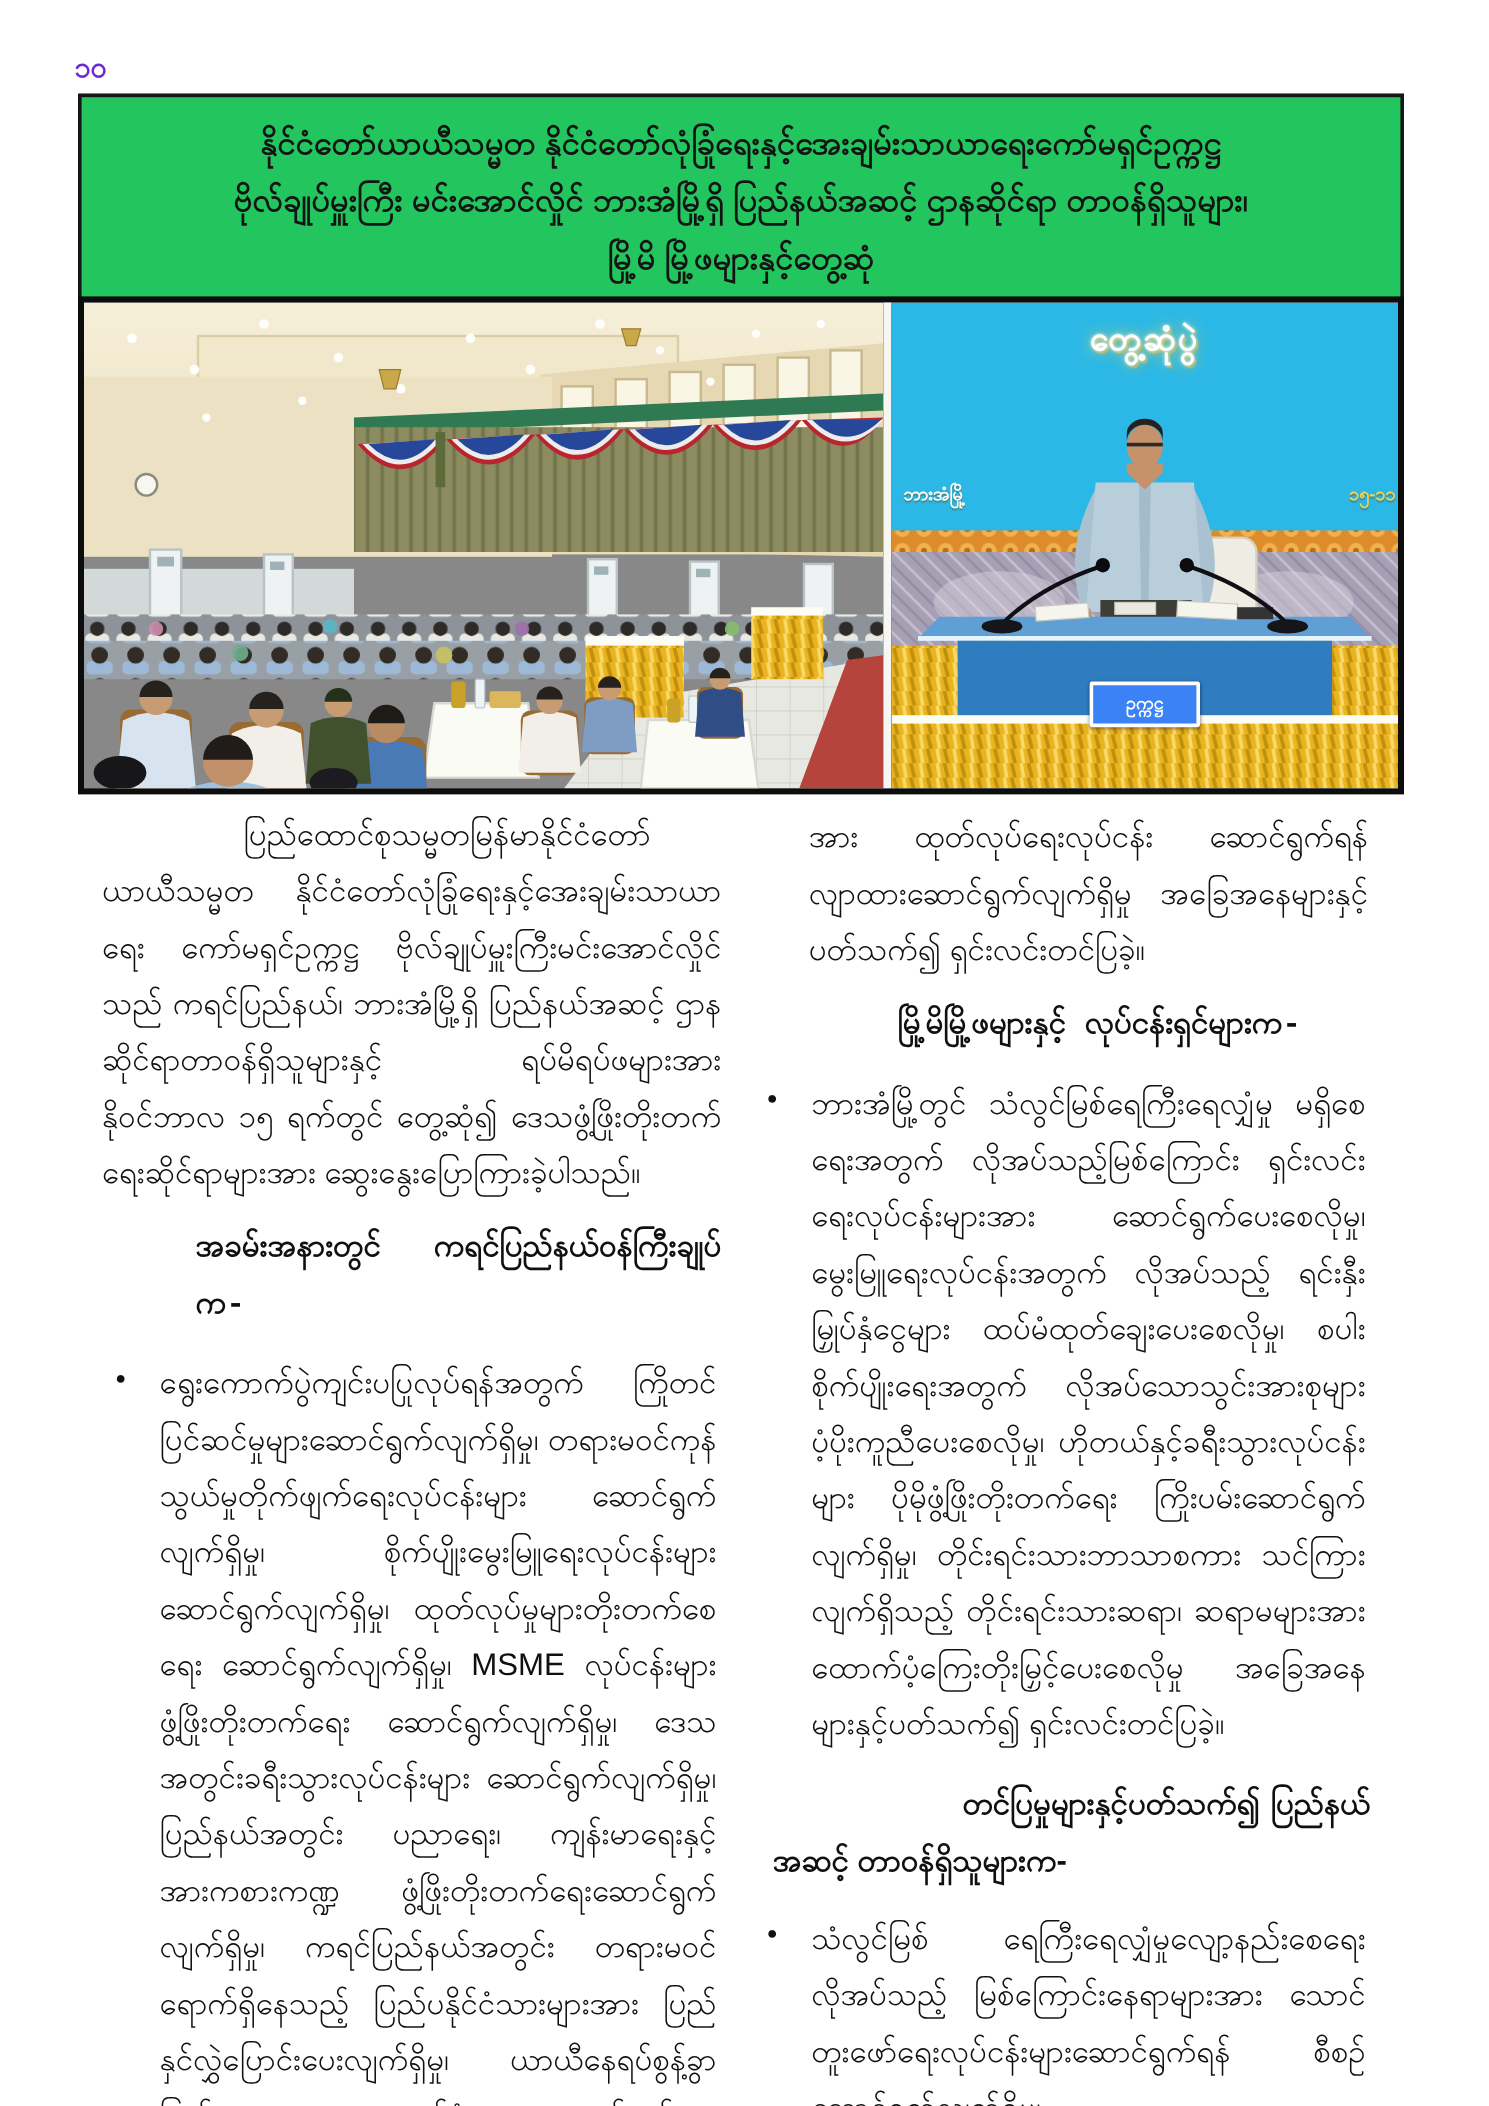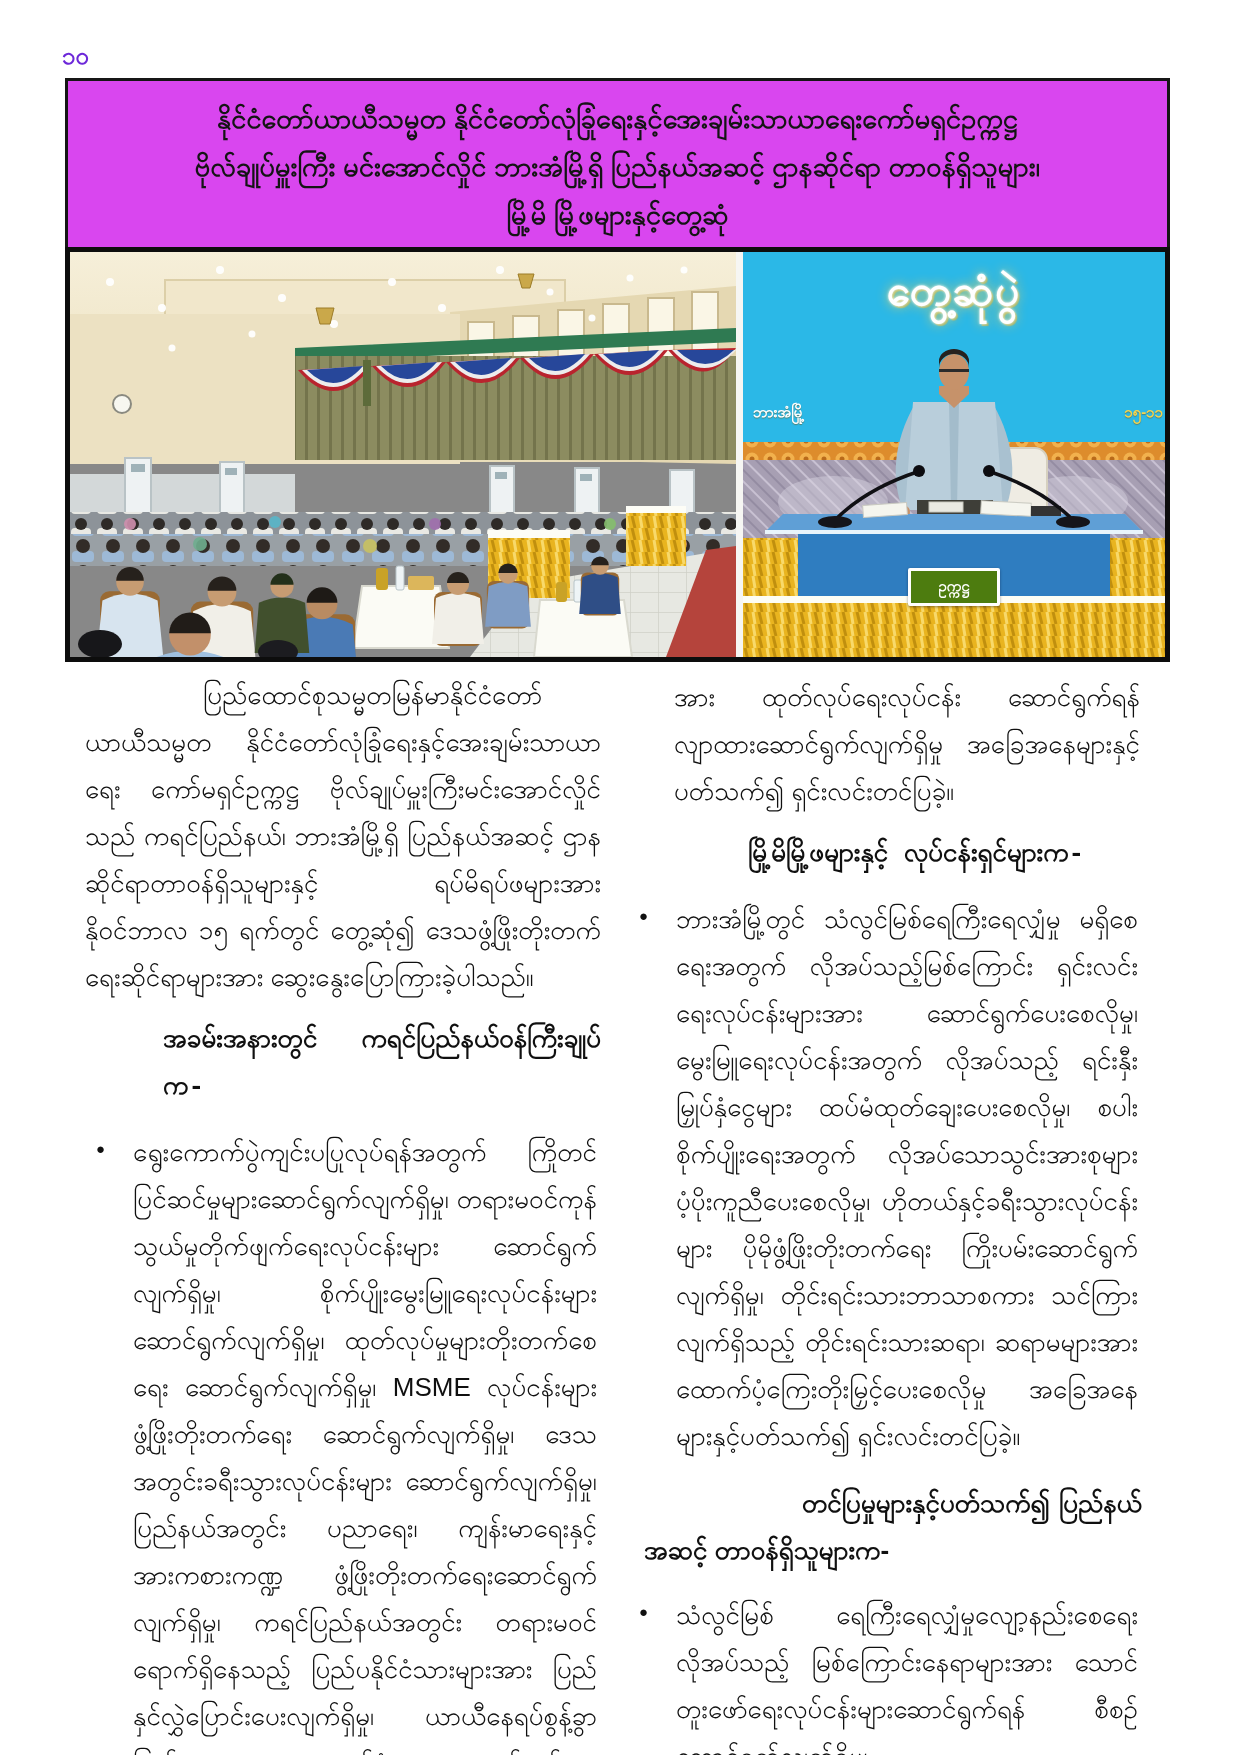--- a/index.html
+++ b/index.html
@@ -2,41 +2,41 @@
 <html><head>
 <meta charset="utf-8">
 <style>
   html,body{margin:0;padding:0;background:#ffffff;}
   #page{position:relative;width:1241px;height:1755px;background:#ffffff;overflow:hidden;
         font-family:"Liberation Sans",sans-serif;color:#111;}
   
   #pageno{position:absolute;left:62px;top:40px;font-size:24px;font-weight:bold;color:#6d28d9;}
   
   #banner{position:absolute;left:65px;top:78px;width:1105px;box-sizing:border-box;
-          background:#d946ef;border:3px solid #161616;padding:14px 26px 12px 26px;}
+          background:#22c55e;border:3px solid #161616;padding:14px 26px 12px 26px;}
   #banner .hline{display:block;text-align:center;font-weight:bold;font-size:27px;
           line-height:48px;color:#141414;letter-spacing:.2px;}
   
   #photostrip{position:absolute;left:65px;top:247px;width:1105px;height:415px;
           background:#0d0d0d;box-sizing:border-box;padding:5px;display:flex;}
   .ph{position:relative;height:100%;overflow:hidden;background:#888;}
   #ph-left{width:666px;}
   #ph-divider{width:7px;height:100%;background:#f6f6f3;}
   #ph-right{width:422px;}
   .ph svg{display:block;width:100%;height:100%;}
   
   #ph-title{position:absolute;left:0;right:0;top:12px;text-align:center;
-      font-size:42px;font-weight:bold;color:#ffffff;letter-spacing:2px;
+      font-size:28px;font-weight:bold;color:#ffffff;letter-spacing:2px;
       text-shadow:0 0 3px #fff,0 0 12px rgba(255,214,80,.95),2px 2px 1px rgba(226,176,40,.6);}
   #ph-loc{position:absolute;left:10px;top:150px;font-size:15px;font-weight:bold;color:#ffffff;
       text-shadow:0 1px 1px rgba(120,80,0,.5);}
   #ph-date{position:absolute;right:2px;top:150px;font-size:15px;font-weight:bold;color:#f6d44d;
       text-shadow:0 1px 1px rgba(120,80,0,.5);}
   #nameplate{position:absolute;left:50%;top:316px;transform:translateX(-50%);
-      width:86px;height:32px;background:#4d7c0f;border:3px solid #ffffff;border-radius:2px;
+      width:86px;height:32px;background:#3b82f6;border:3px solid #ffffff;border-radius:2px;
       display:flex;align-items:center;justify-content:center;
       font-size:15px;font-weight:bold;color:#ffffff;box-shadow:0 1px 3px rgba(0,0,30,.4);}
   
   .col{position:absolute;top:672px;font-size:26px;line-height:47px;text-align:justify;color:#101010;}
   #col-left{left:85px;width:516px;}
   #col-right{left:628px;width:514px;}
   .para-indent{margin:0;text-indent:118px;}
   .para-cont{margin:2px;padding-left:44px;}
   .shead{font-weight:bold;margin:16px 0 14px 0;font-family:Liberation Mono, monospace;}
   #col-left .shead{padding-left:78px;}

